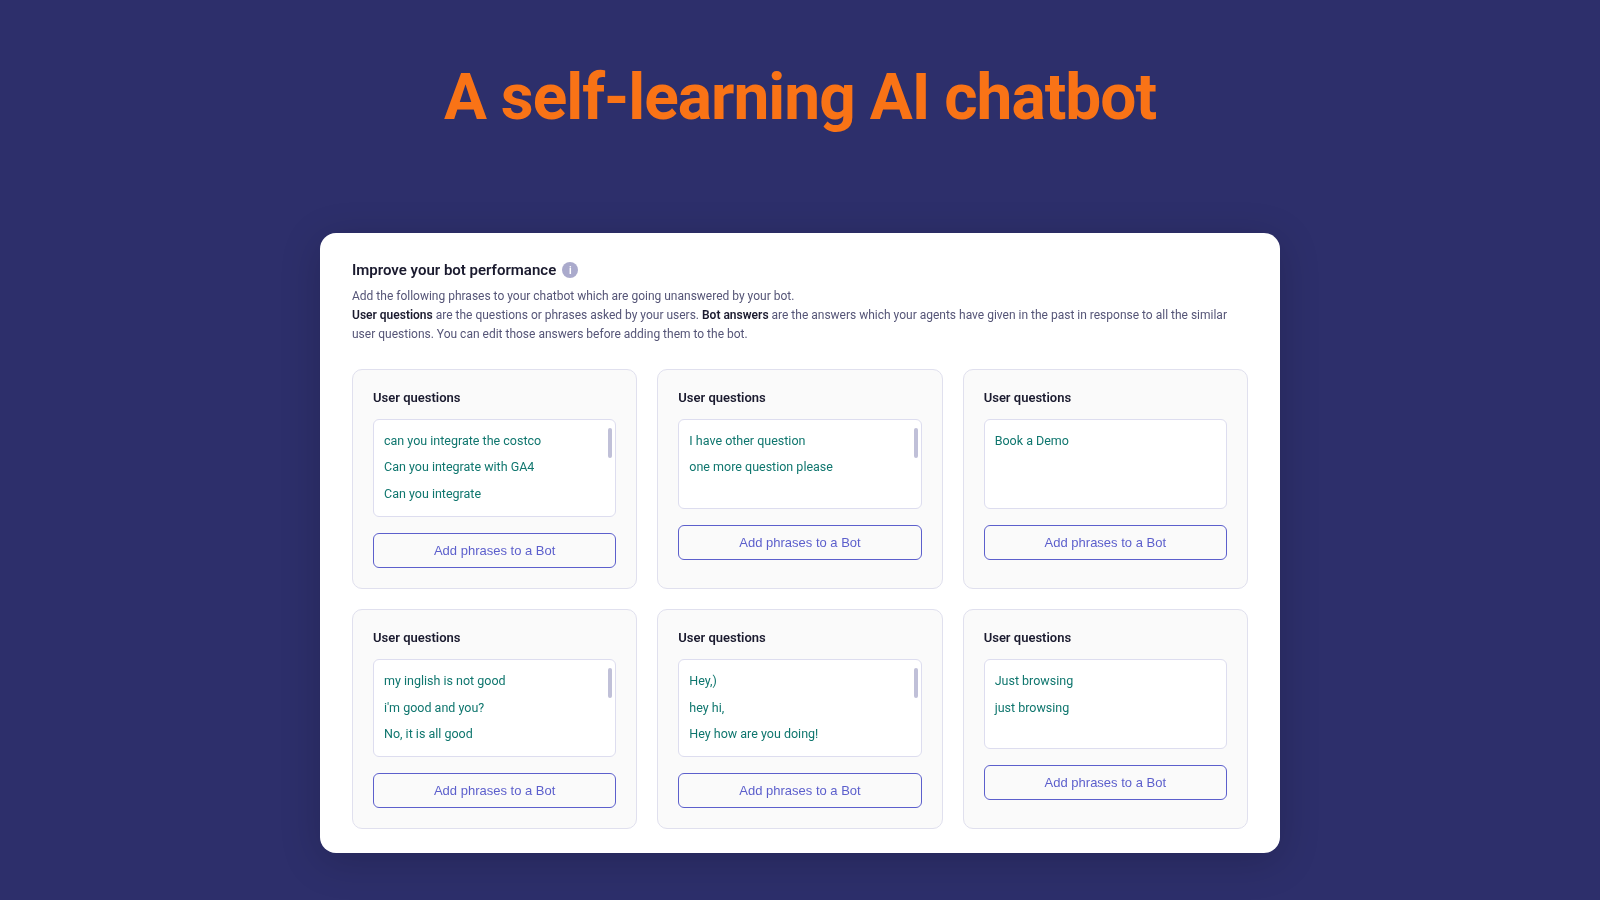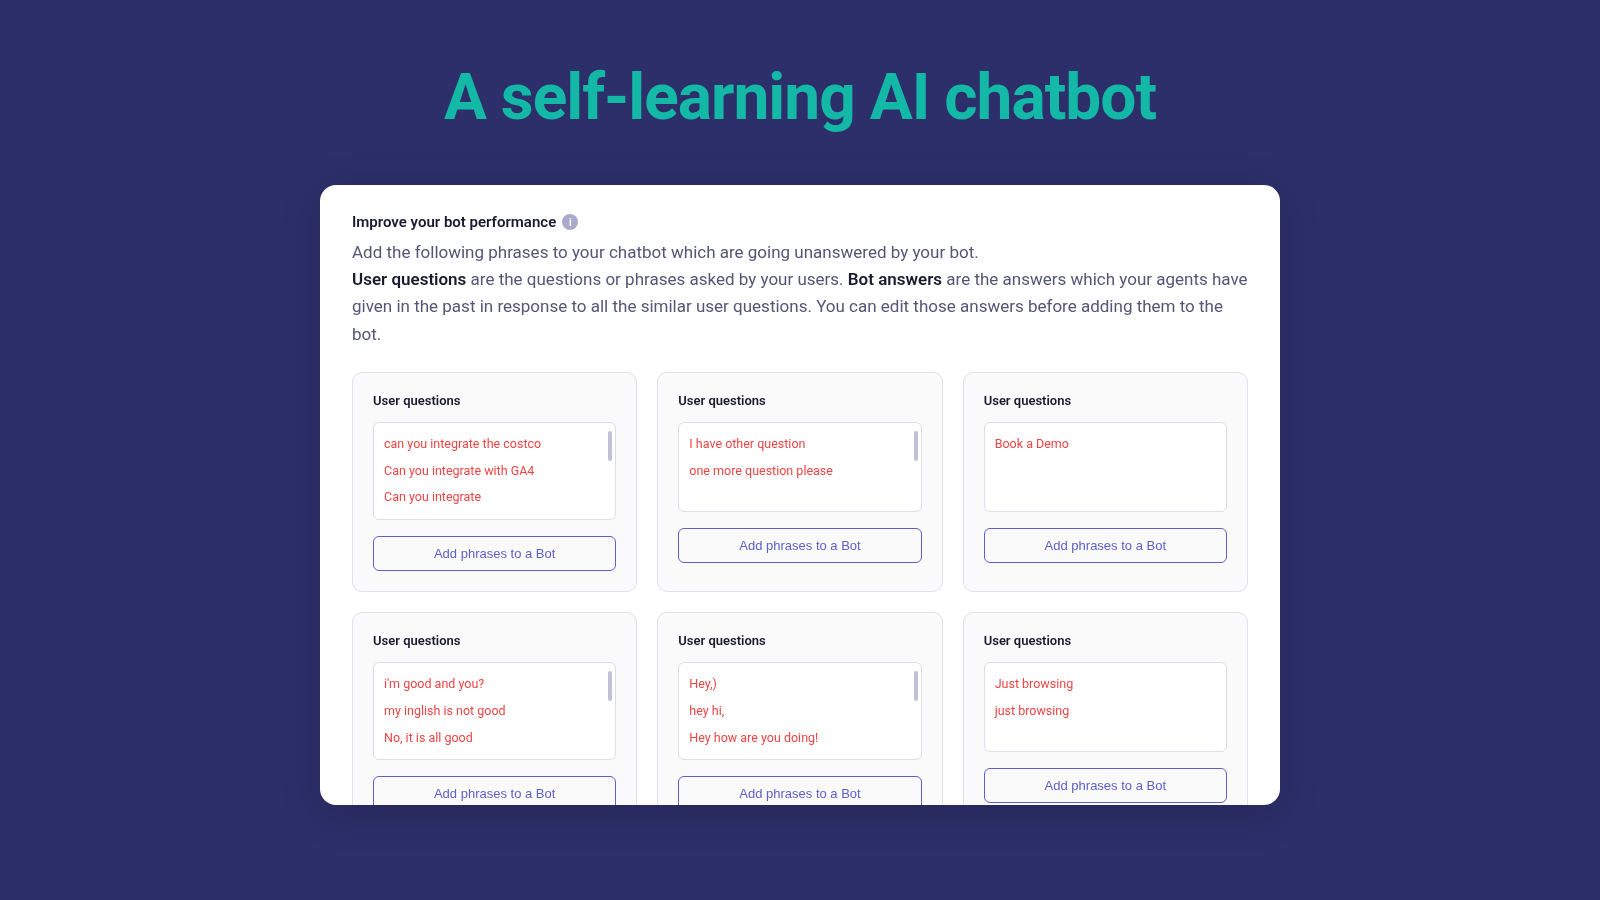--- a/index.html
+++ b/index.html
@@ -13,37 +13,38 @@
       height: 900px;
       background-color: #2d2f6b;
       font-family: -apple-system, BlinkMacSystemFont, 'Segoe UI', Roboto, sans-serif;
       display: flex;
       flex-direction: column;
       align-items: center;
       overflow: hidden;
     }
 
     .page-title {
-      color: #14b8a6;
+      color: #f97316;
       font-size: 64px;
       font-weight: 700;
       text-align: center;
       margin-top: 60px;
       margin-bottom: 50px;
       letter-spacing: -1px;
     }
 
     .panel {
       background: #ffffff;
       border-radius: 16px;
       width: 960px;
       padding: 28px 32px 32px;
       box-shadow: 0 8px 40px rgba(0,0,0,0.18);
       max-height: 620px;
       overflow: hidden;
+      margin-top: 48px;
     }
 
     .panel-title {
       font-size: 15px;
       font-weight: 600;
       color: #1a1a2e;
       display: flex;
       align-items: center;
       gap: 6px;
       margin-bottom: 8px;
@@ -57,21 +58,21 @@
       color: #fff;
       font-size: 10px;
       display: inline-flex;
       align-items: center;
       justify-content: center;
       font-weight: 700;
       cursor: pointer;
     }
 
     .panel-desc {
-      font-size: 17px;
+      font-size: 12px;
       color: #555577;
       line-height: 1.6;
       margin-bottom: 24px;
     }
 
     .panel-desc strong {
       color: #1a1a2e;
       font-weight: 600;
     }
 
@@ -101,21 +102,21 @@
       background: #ffffff;
       padding: 8px 10px;
       min-height: 90px;
       margin-bottom: 16px;
       position: relative;
       overflow: hidden;
     }
 
     .phrase-item {
       font-size: 12.5px;
-      color: #ef4444;
+      color: #0f766e;
       padding: 4px 0;
       line-height: 1.5;
     }
 
     .scrollbar-indicator {
       position: absolute;
       right: 3px;
       top: 8px;
       width: 4px;
       height: 30px;
@@ -168,22 +169,22 @@
           <div class="phrase-item">one more question please</div>
           <div class="scrollbar-indicator"></div>
         </div><button class="add-btn">Add phrases to a Bot</button></div>
       <div class="card"><div class="card-label">User questions</div><div class="phrases-box">
           <div class="phrase-item">Book a Demo</div>
         </div><button class="add-btn">Add phrases to a Bot</button></div>
     </div>
 
   <div class="cards-grid second-row" id="cards-row2">
   <div class="card"><div class="card-label">User questions</div><div class="phrases-box">
+          <div class="phrase-item">my inglish is not good</div>
           <div class="phrase-item">i'm good and you?</div>
-          <div class="phrase-item">my inglish is not good</div>
           <div class="phrase-item">No, it is all good</div>
           <div class="scrollbar-indicator"></div>
         </div><button class="add-btn">Add phrases to a Bot</button></div>
       <div class="card"><div class="card-label">User questions</div><div class="phrases-box">
           <div class="phrase-item">Hey,)</div>
           <div class="phrase-item">hey hi,</div>
           <div class="phrase-item">Hey how are you doing!</div>
           <div class="scrollbar-indicator"></div>
         </div><button class="add-btn">Add phrases to a Bot</button></div>
       <div class="card"><div class="card-label">User questions</div><div class="phrases-box">

